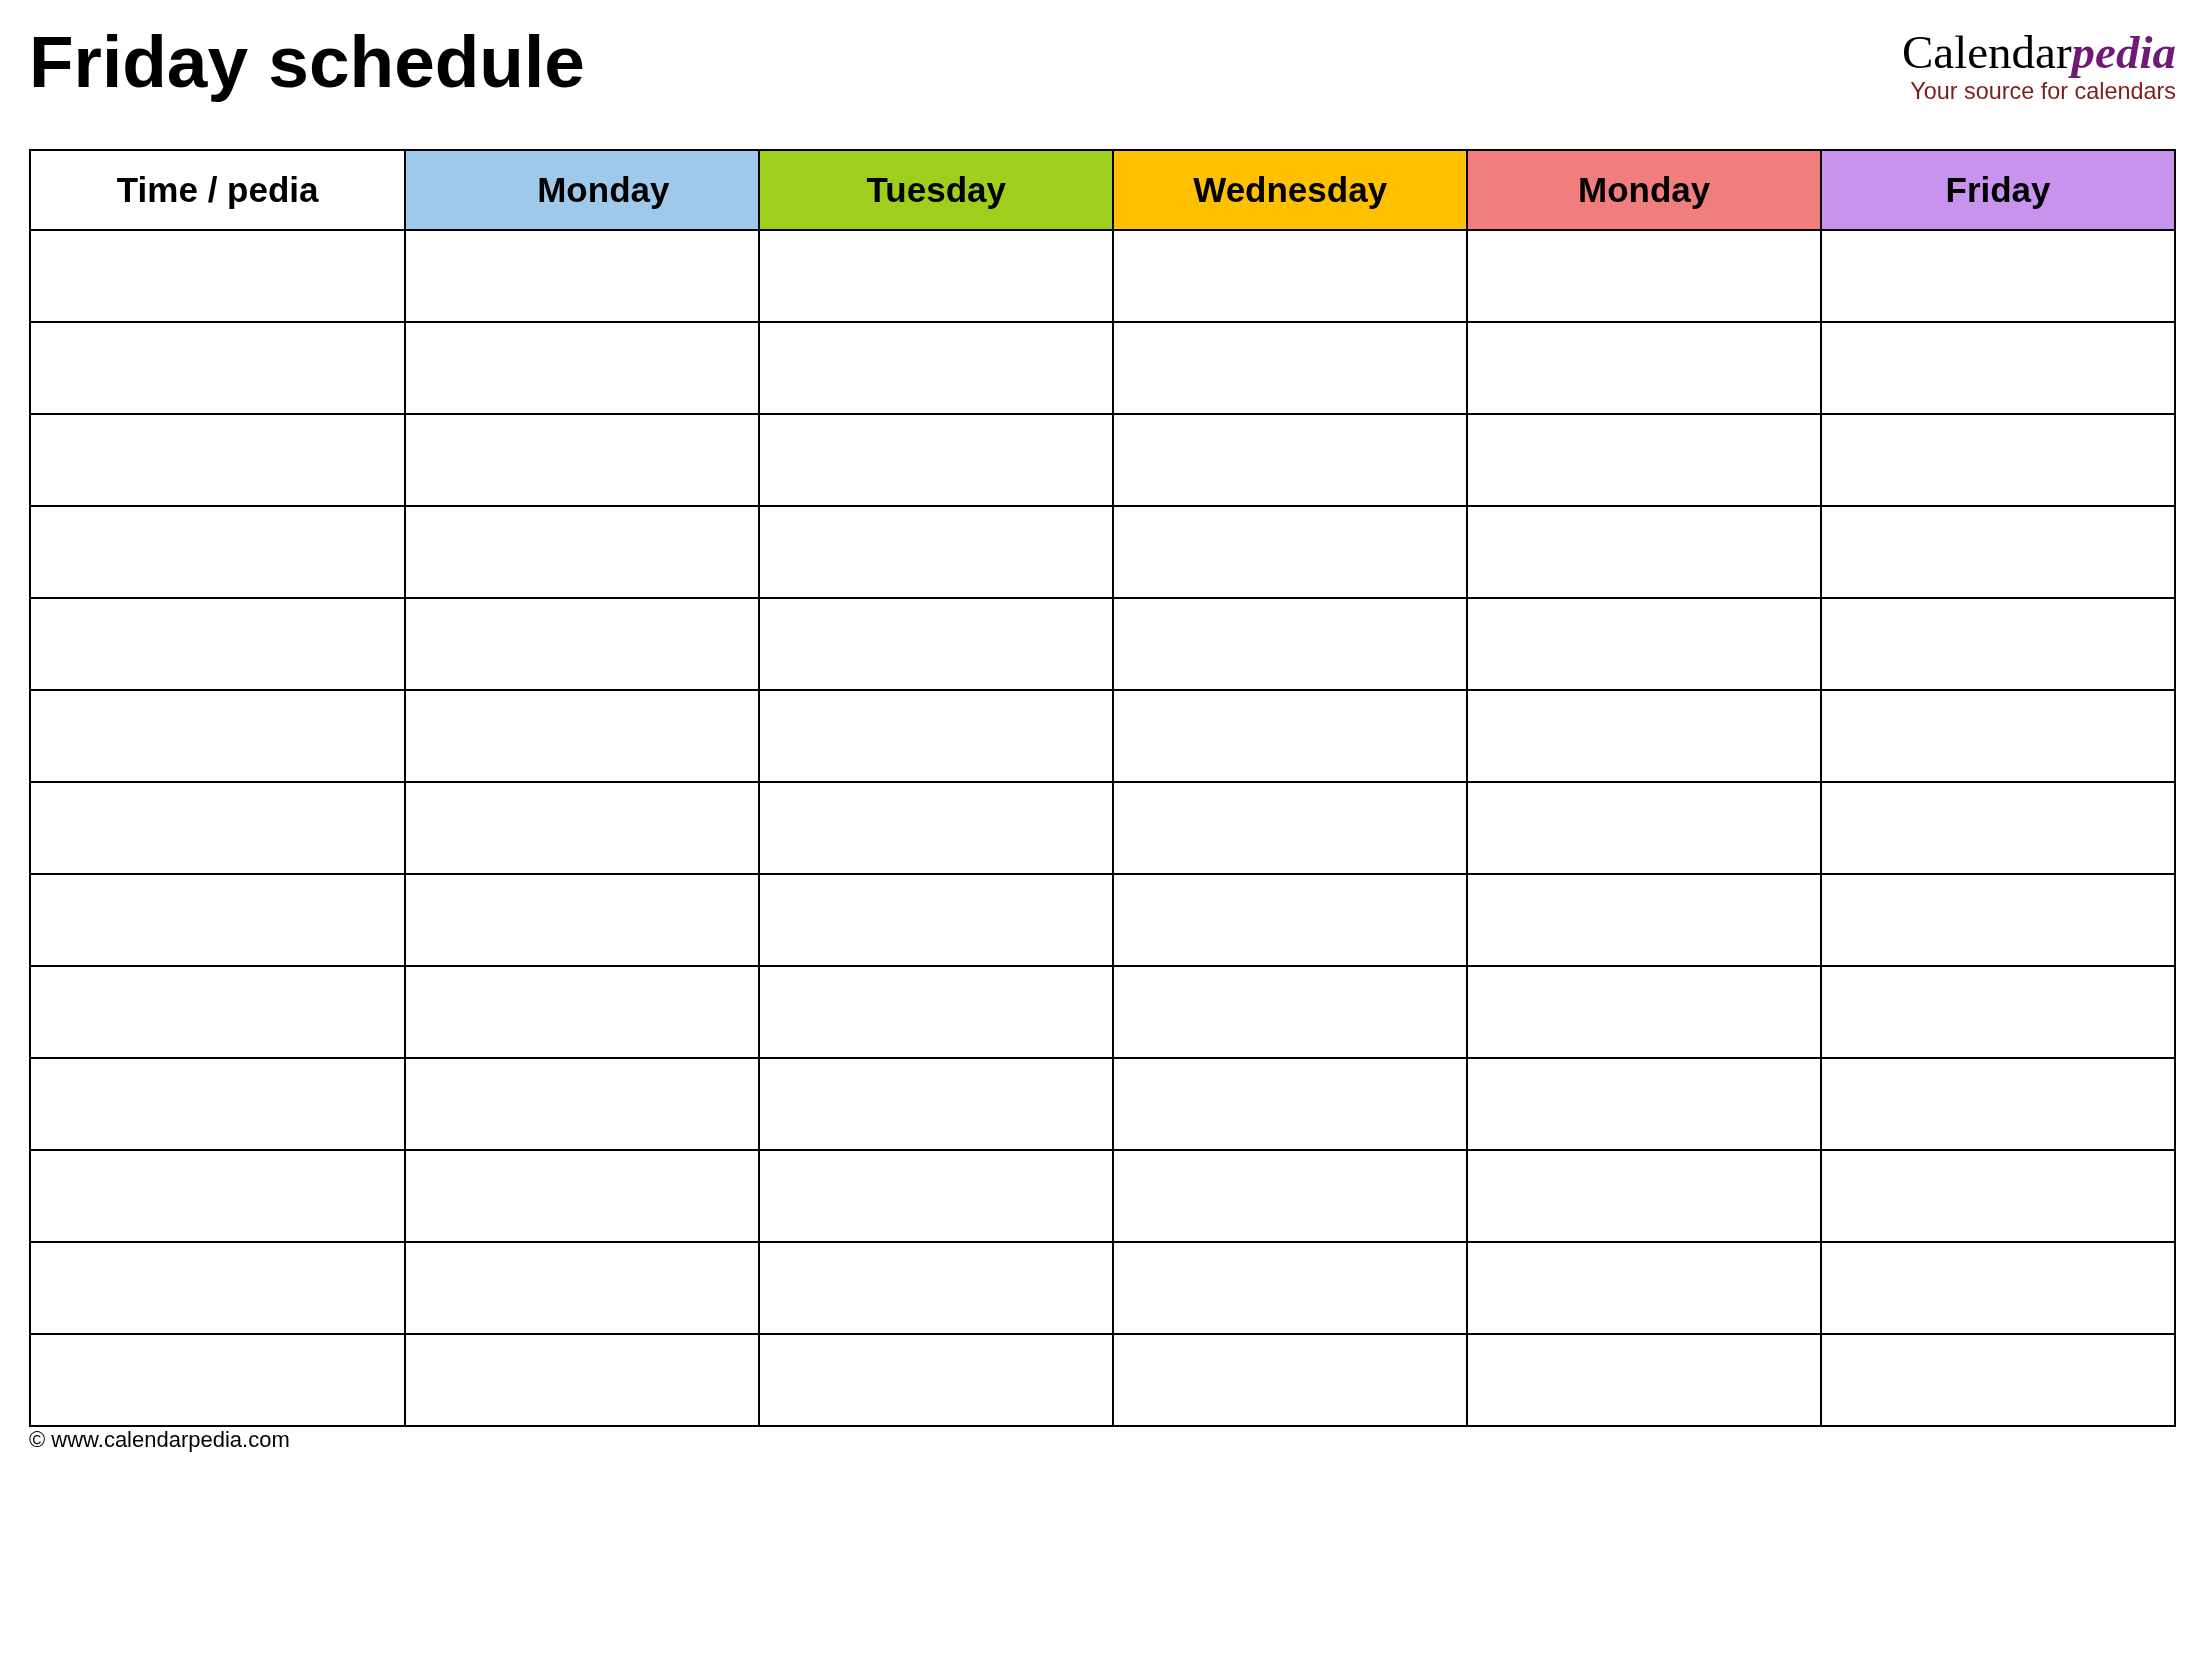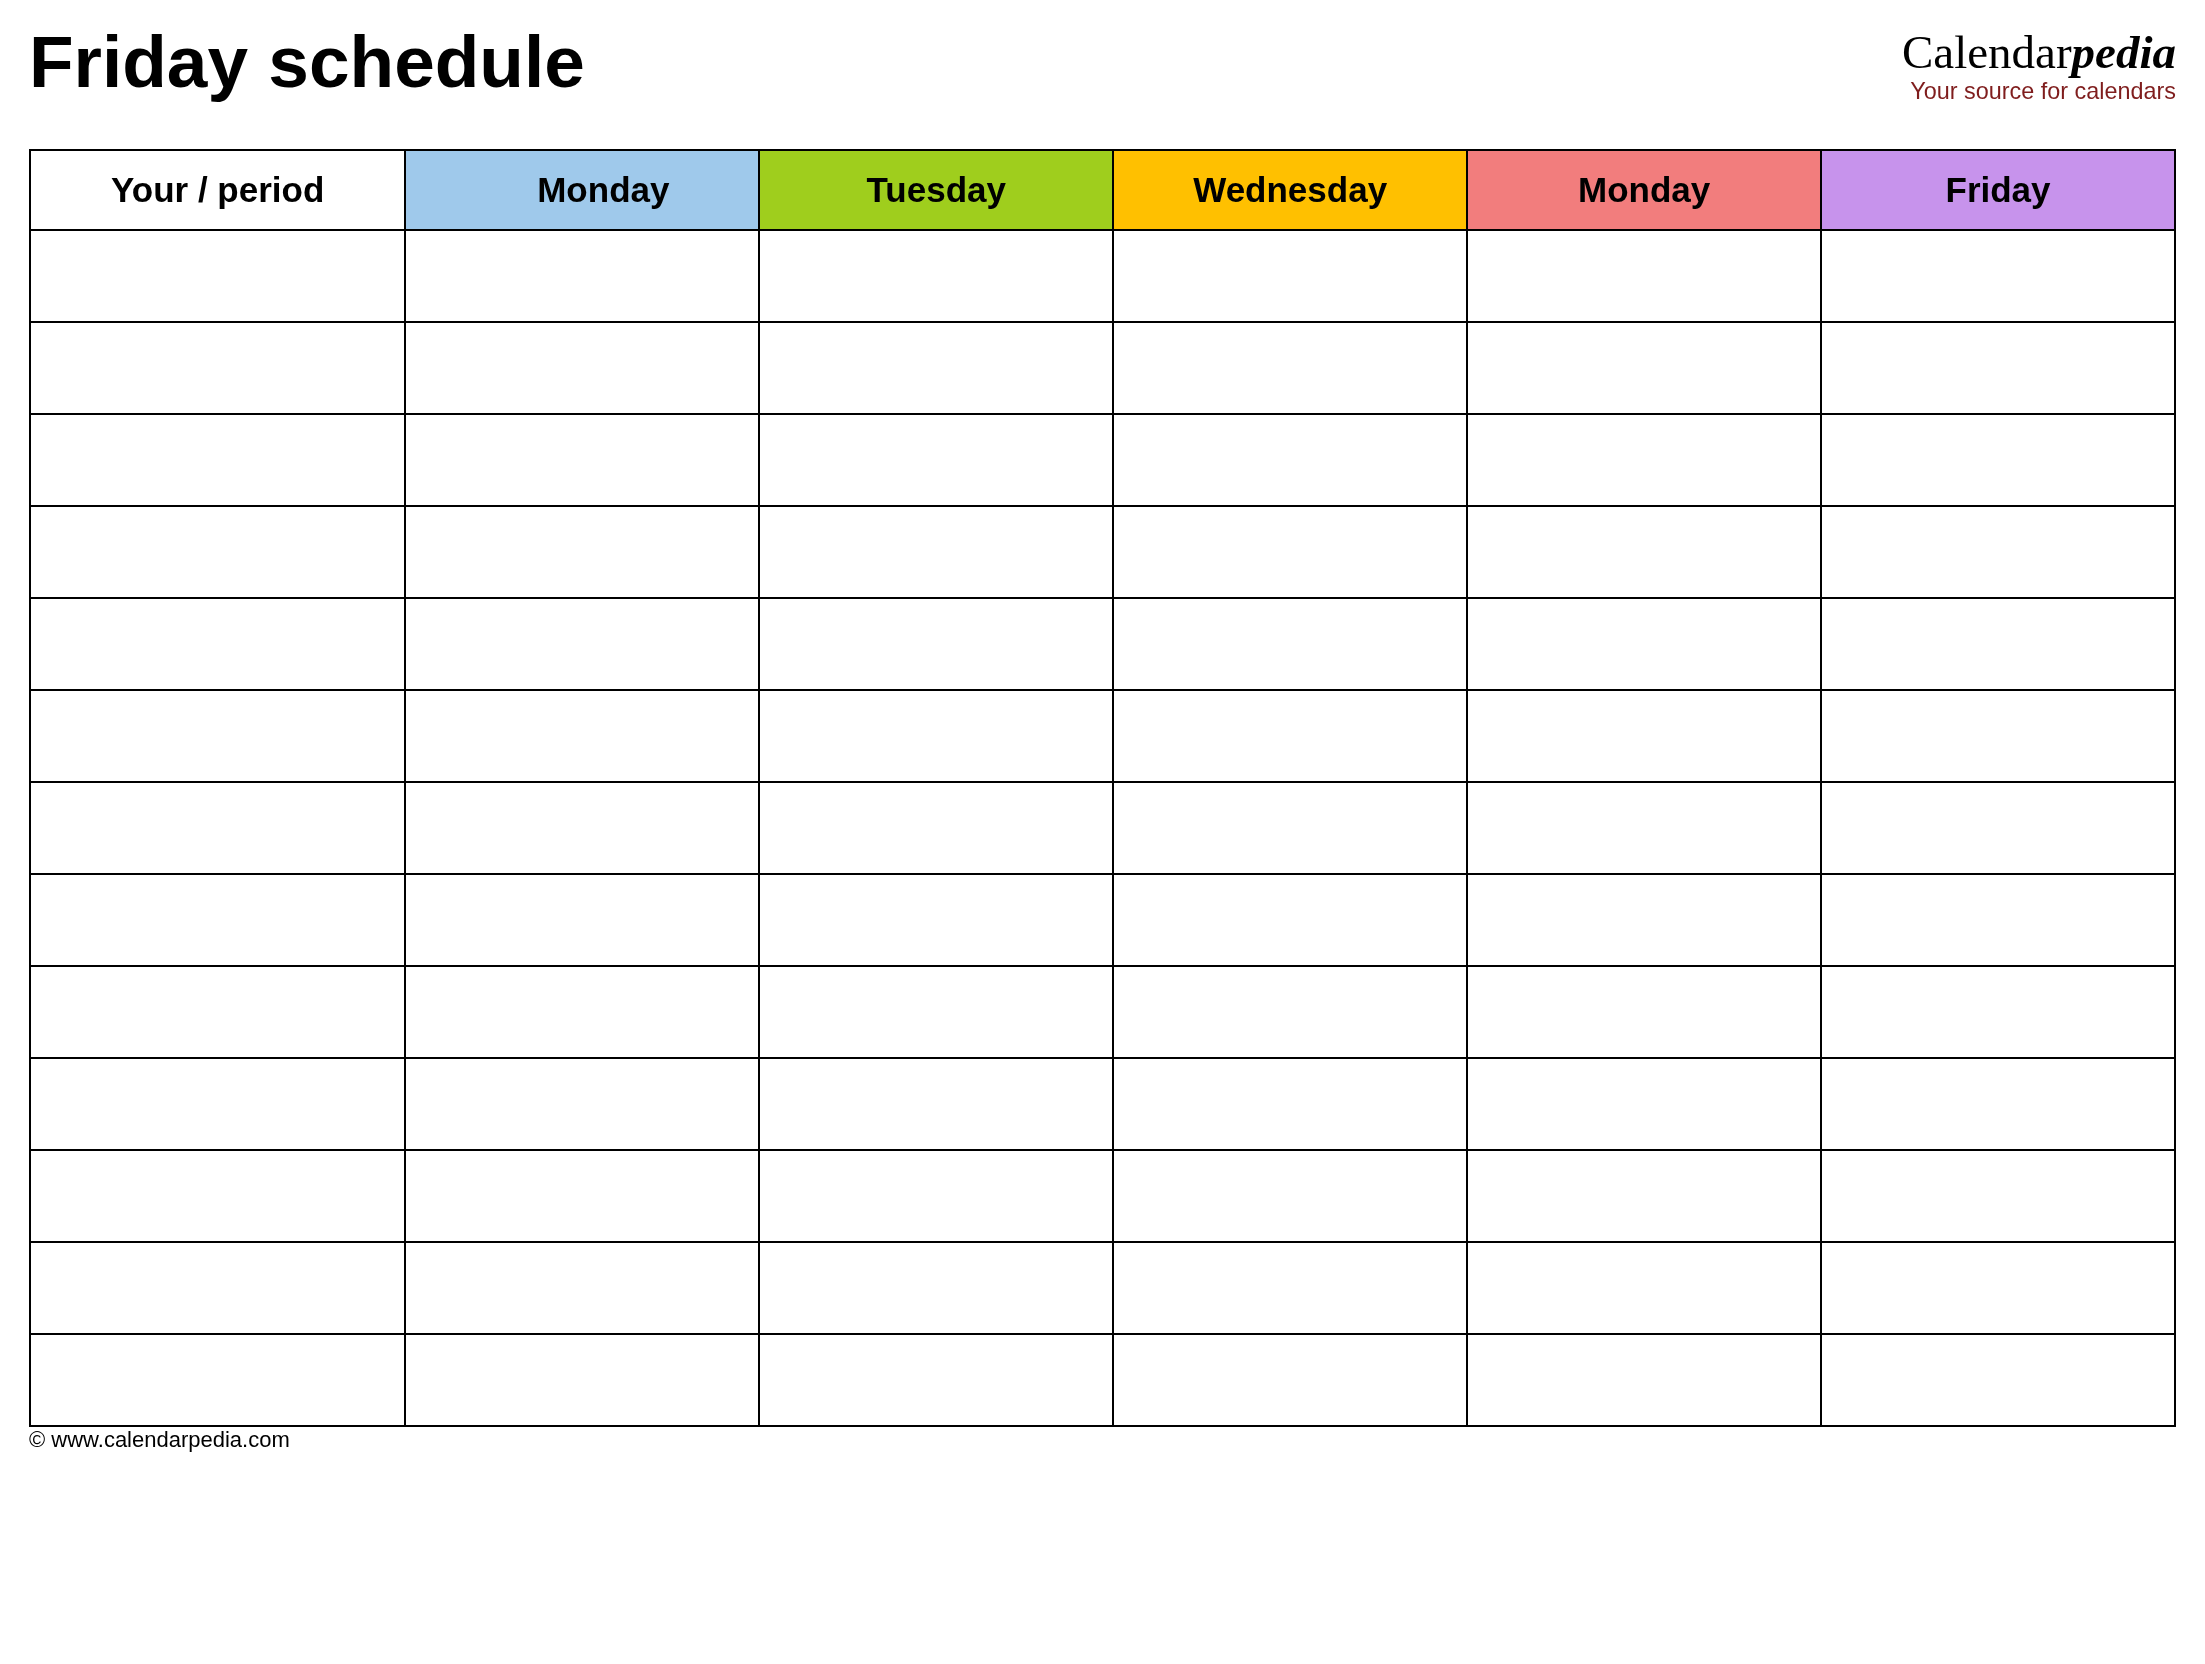--- a/index.html
+++ b/index.html
@@ -34,21 +34,21 @@
     }
     .brand-name {
       font-family: Georgia, "Times New Roman", serif;
       font-size: 47px;
       font-weight: normal;
       line-height: 1;
     }
     .brand-pedia {
       font-style: italic;
       font-weight: bold;
-      color: #000000;
+      color: #701a75;
     }
     .brand-tag {
       font-size: 23.4px;
       color: #7f1d1d;
       margin-top: 1.5px;
     }
     .schedule {
       width: 100%;
       border-collapse: collapse;
       table-layout: fixed;
@@ -89,21 +89,21 @@
     <div class="brand-name">
       <span>Calendar</span><span class="brand-pedia">pedia</span>
     </div>
     <div class="brand-tag">Your source for calendars</div>
   </div>
 </div>
 
 <table class="schedule">
   <thead>
     <tr>
-      <th class="col-time">Your / period</th>
+      <th class="col-time">Time / pedia</th>
       <th class="col-mon">Monday</th>
       <th class="col-tue">Tuesday</th>
       <th class="col-wed">Wednesday</th>
       <th class="col-thu">Monday</th>
       <th class="col-fri">Friday</th>
     </tr>
   </thead>
   <tbody id="schedule-body">
   <tr>
         <td></td>

